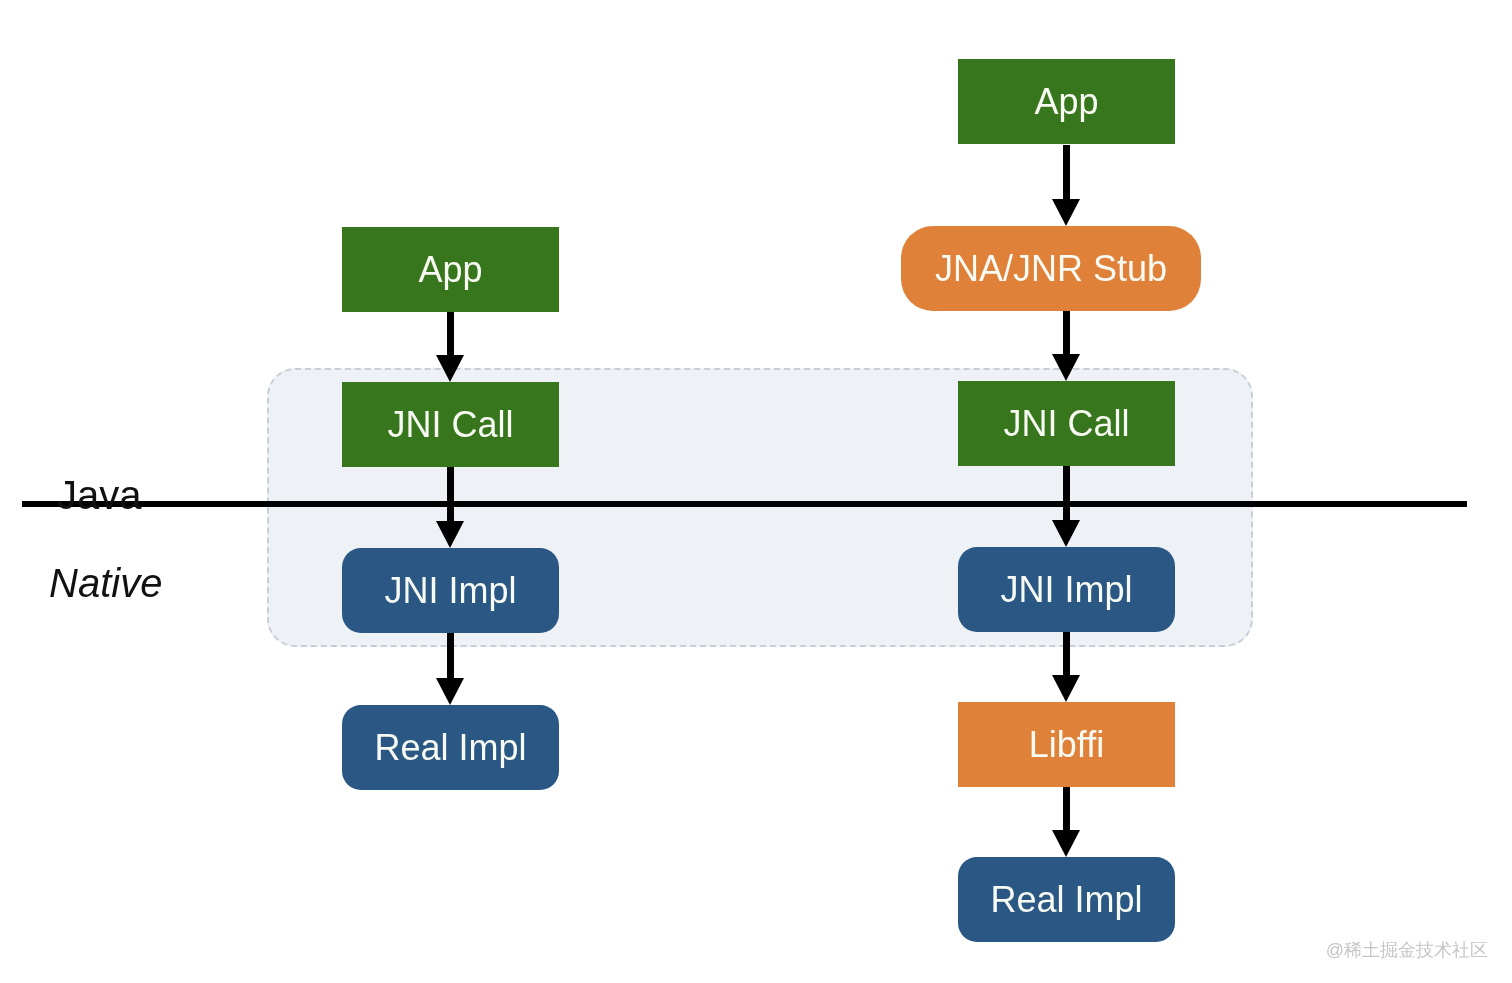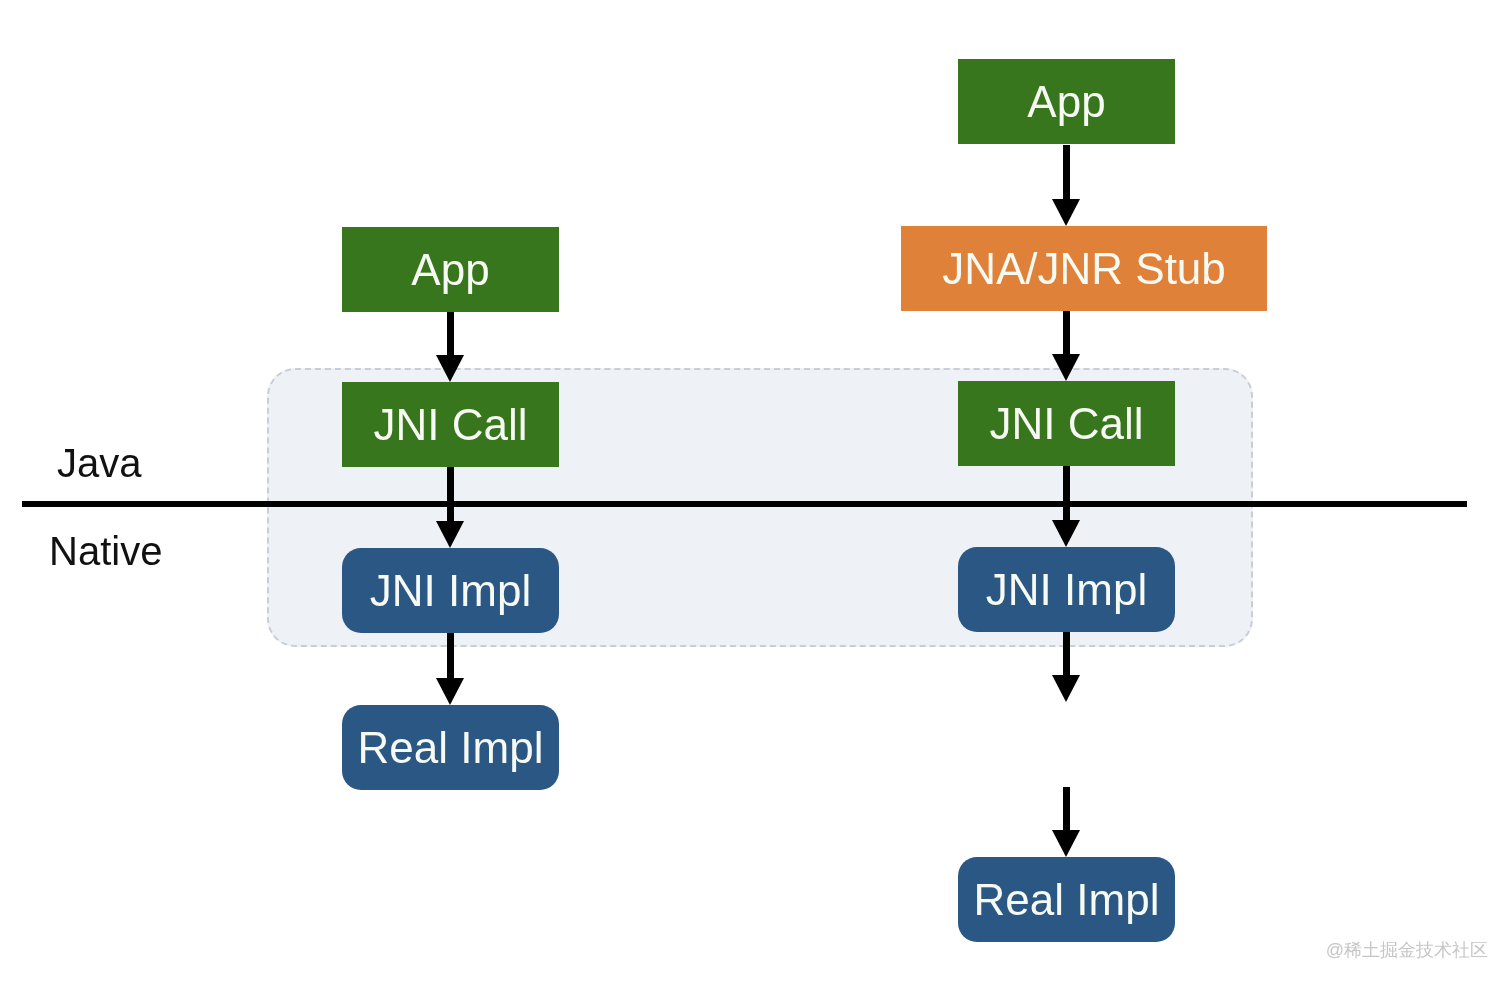--- a/index.html
+++ b/index.html
@@ -37,38 +37,39 @@
     height: 6px;
     background: #000000;
     z-index: 3;
   }
   .layer-label {
     position: absolute;
     color: #111111;
     font-size: 40px;
     line-height: 1;
     z-index: 4;
+    margin-top: 32px;
   }
   .layer-label.java   { left: 57px;  top: 443px; }
-  .layer-label.native { left: 49px;  top: 531px; }
+  .layer-label.native { left: 49px;  top: 531px; font-style: italic; }
 
   
   .node {
     position: absolute;
     width: 217px;
     height: 85px;
     display: flex;
     align-items: center;
     justify-content: center;
     color: #f7faf2;
-    font-size: 44px;
+    font-size: 36px;
     z-index: 2;
     white-space: nowrap;
   }
-  .node.wide { width: 366px; }
+  .node.wide { width: 300px; border-radius: 32px; }
   .node.green  { background: #38761d; }
   .node.orange { background: #e0813a; }
   .node.blue   { background: #2a5783; border-radius: 19px; }
 
   
   .arrow {
     position: absolute;
     width: 28px;
     display: flex;
     flex-direction: column;
@@ -149,20 +150,21 @@
   <div class="node green" style="left:958px; top:381px">JNI Call</div>
   <div class="arrow r3">
     <div class="shaft"></div>
     <div class="head"></div>
   </div>
   <div class="node blue" style="left:958px; top:547px">JNI Impl</div>
   <div class="arrow r4">
     <div class="shaft"></div>
     <div class="head"></div>
   </div>
+  <div class="node orange" style="left:958px; top:702px">Libffi</div>
   <div class="arrow r5">
     <div class="shaft"></div>
     <div class="head"></div>
   </div>
   <div class="node blue" style="left:958px; top:857px">Real Impl</div>
 
   <div class="watermark">@稀土掘金技术社区</div>
 
 </div>
 

